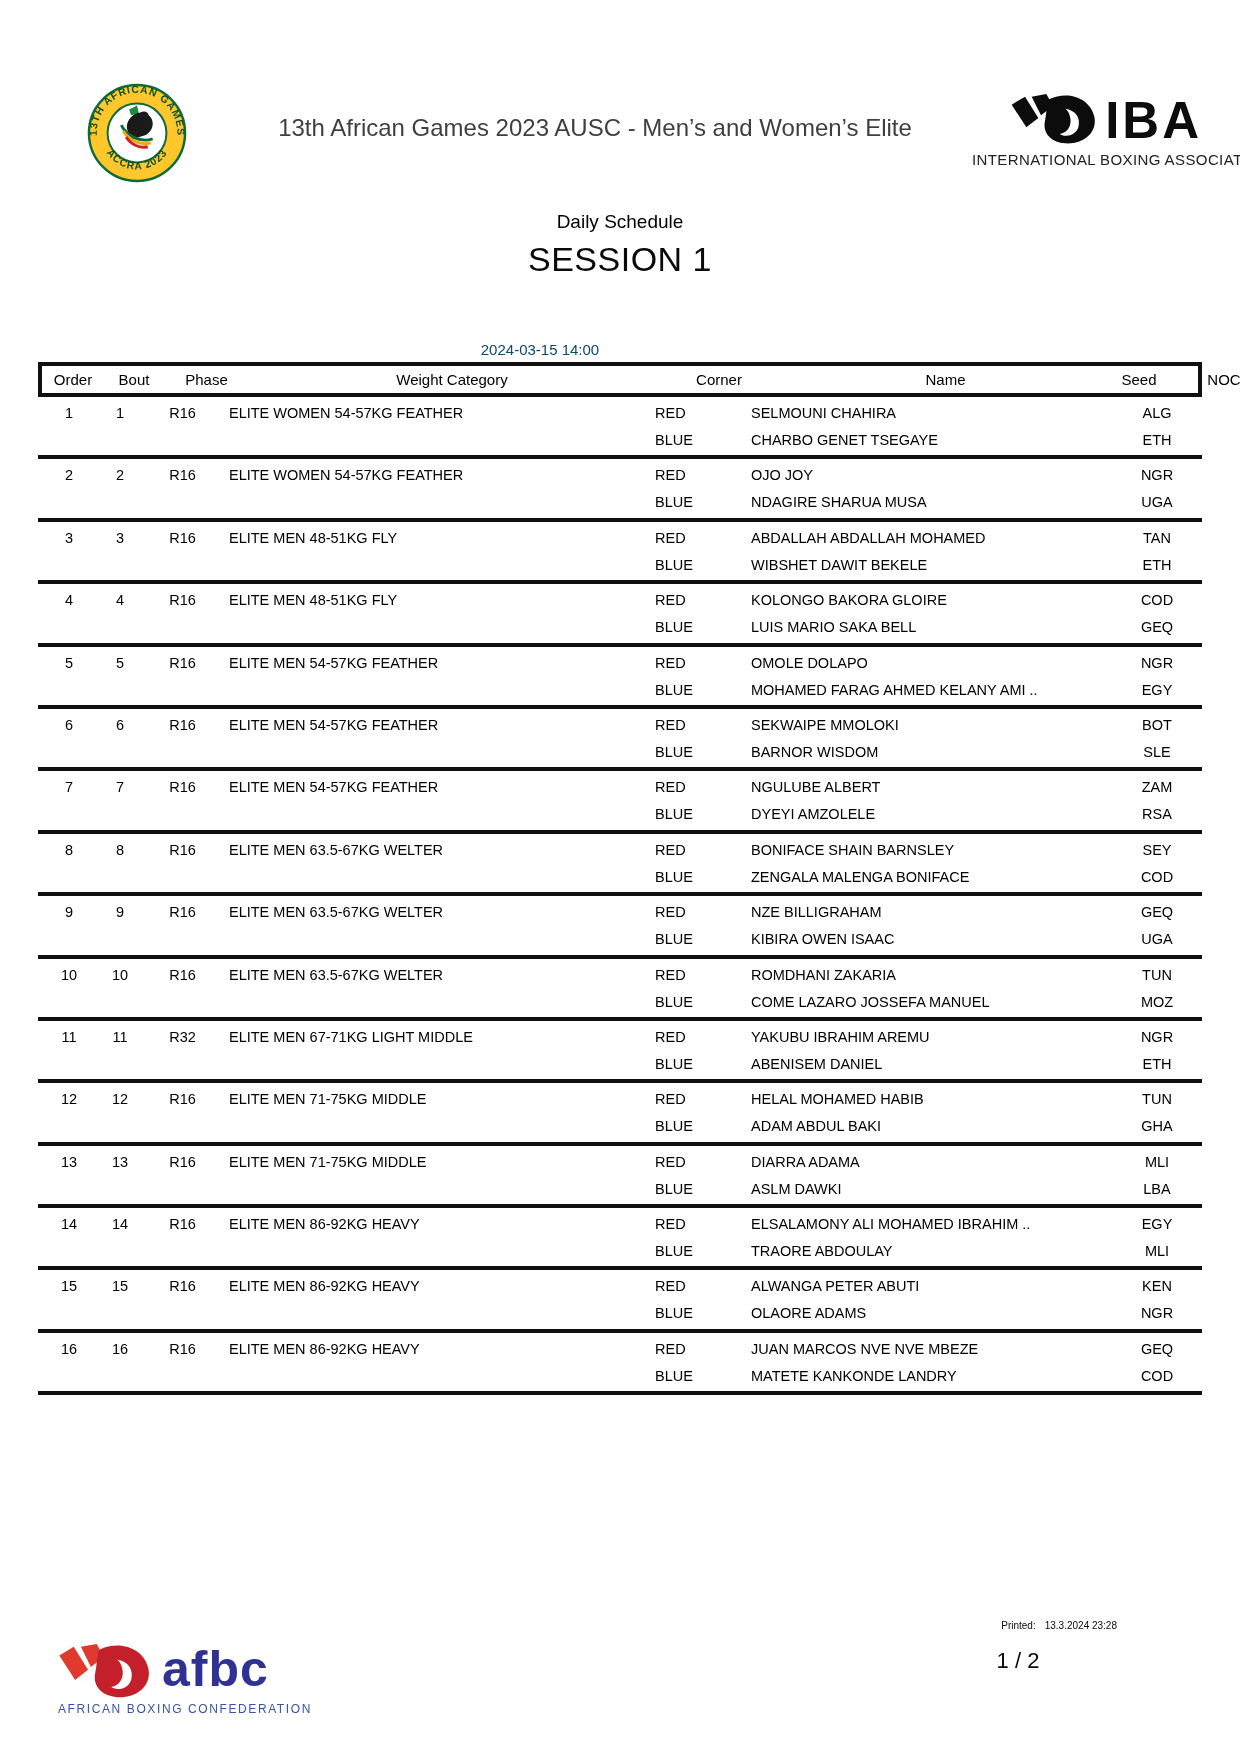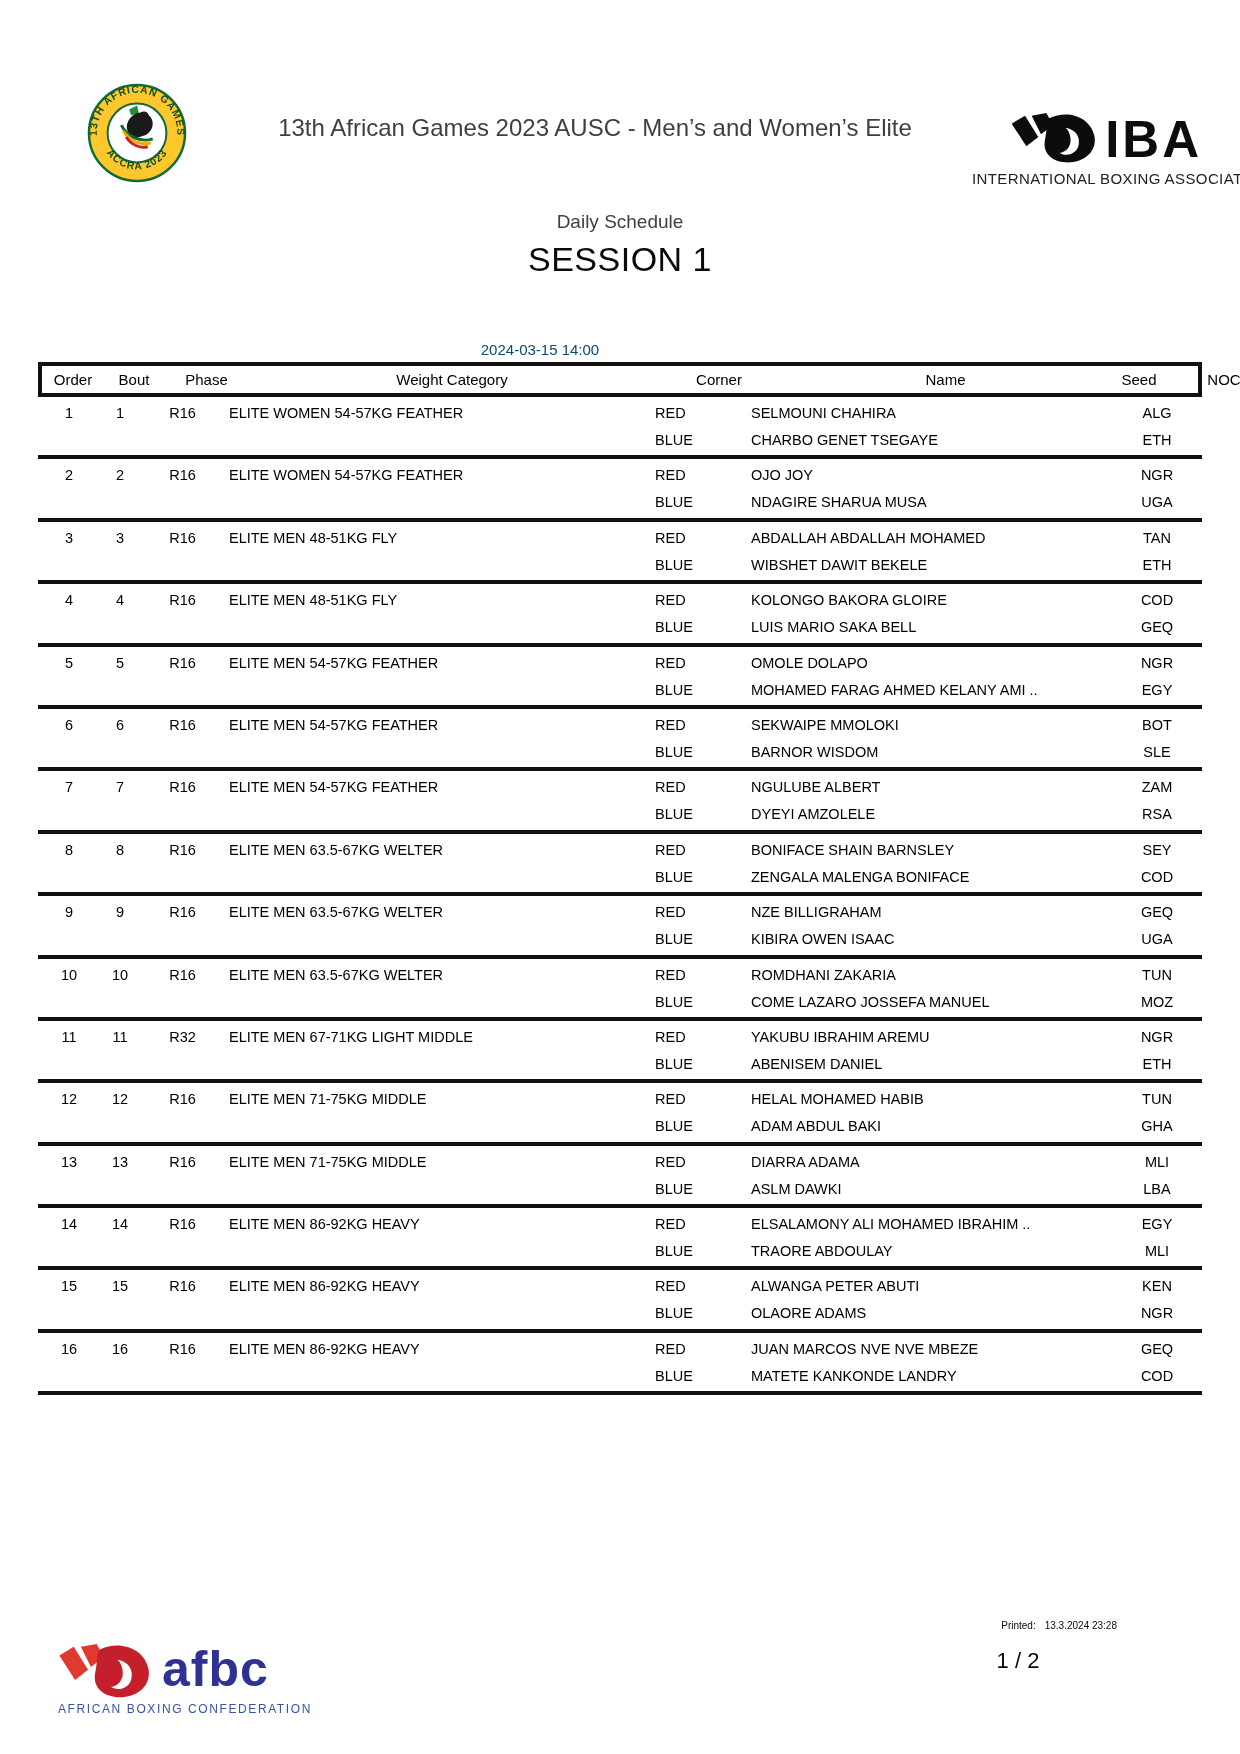--- a/index.html
+++ b/index.html
@@ -4,25 +4,25 @@
 <style>
   html,body{margin:0;padding:0;background:#fff;}
   body{width:1240px;height:1754px;position:relative;font-family:"Liberation Sans",sans-serif;color:#000;overflow:hidden;}
   .page{position:absolute;inset:0;background:#fff;}
 
   
   .games-logo{position:absolute;left:86px;top:82px;width:102px;height:102px;}
   .doc-title{position:absolute;left:190px;top:114px;width:810px;text-align:center;
              font-size:24px;line-height:1.2;color:#3f3f3f;white-space:nowrap;}
   .iba{position:absolute;left:972px;top:94px;width:230px;}
-  .iba-row{display:flex;align-items:center;justify-content:flex-end;gap:6px;height:52px;margin-top:19px;}
+  .iba-row{display:flex;align-items:center;justify-content:flex-end;gap:6px;height:52px;}
   .iba-glove svg{width:88px;height:52px;display:block;}
   .iba-word{font-size:51px;font-weight:800;letter-spacing:3px;color:#0c0c0c;line-height:1;}
   .iba-sub{margin-top:5px;text-align:right;font-size:15px;letter-spacing:0.4px;color:#222;white-space:nowrap;}
-  .subtitle{position:absolute;left:0;top:212px;width:1240px;text-align:center;font-size:19px;line-height:1;color:#404040;}
+  .subtitle{position:absolute;left:0;top:212px;width:1240px;text-align:center;font-size:19px;line-height:1;color:#000000;}
   .session{position:absolute;left:0;top:242px;width:1240px;text-align:center;font-size:34px;line-height:1;letter-spacing:0.5px;color:#0a0a0a;}
   .datetime{position:absolute;left:0;top:342px;width:1080px;text-align:center;font-size:15px;line-height:1;color:#0c4a6e;}
 
   
   .table{position:absolute;left:38px;top:362px;width:1164px;}
   .thead{box-sizing:border-box;width:1164px;height:35px;border:4px solid #101010;
          display:grid;grid-template-columns:62px 40px 85px 386px 128px 305px 62px 88px;
          align-items:center;font-size:15px;gap:10px;}
   .thead div{text-align:center;white-space:nowrap;}
   .bout{position:relative;box-sizing:border-box;width:1164px;height:62.4px;border-bottom:4px solid #101010;

